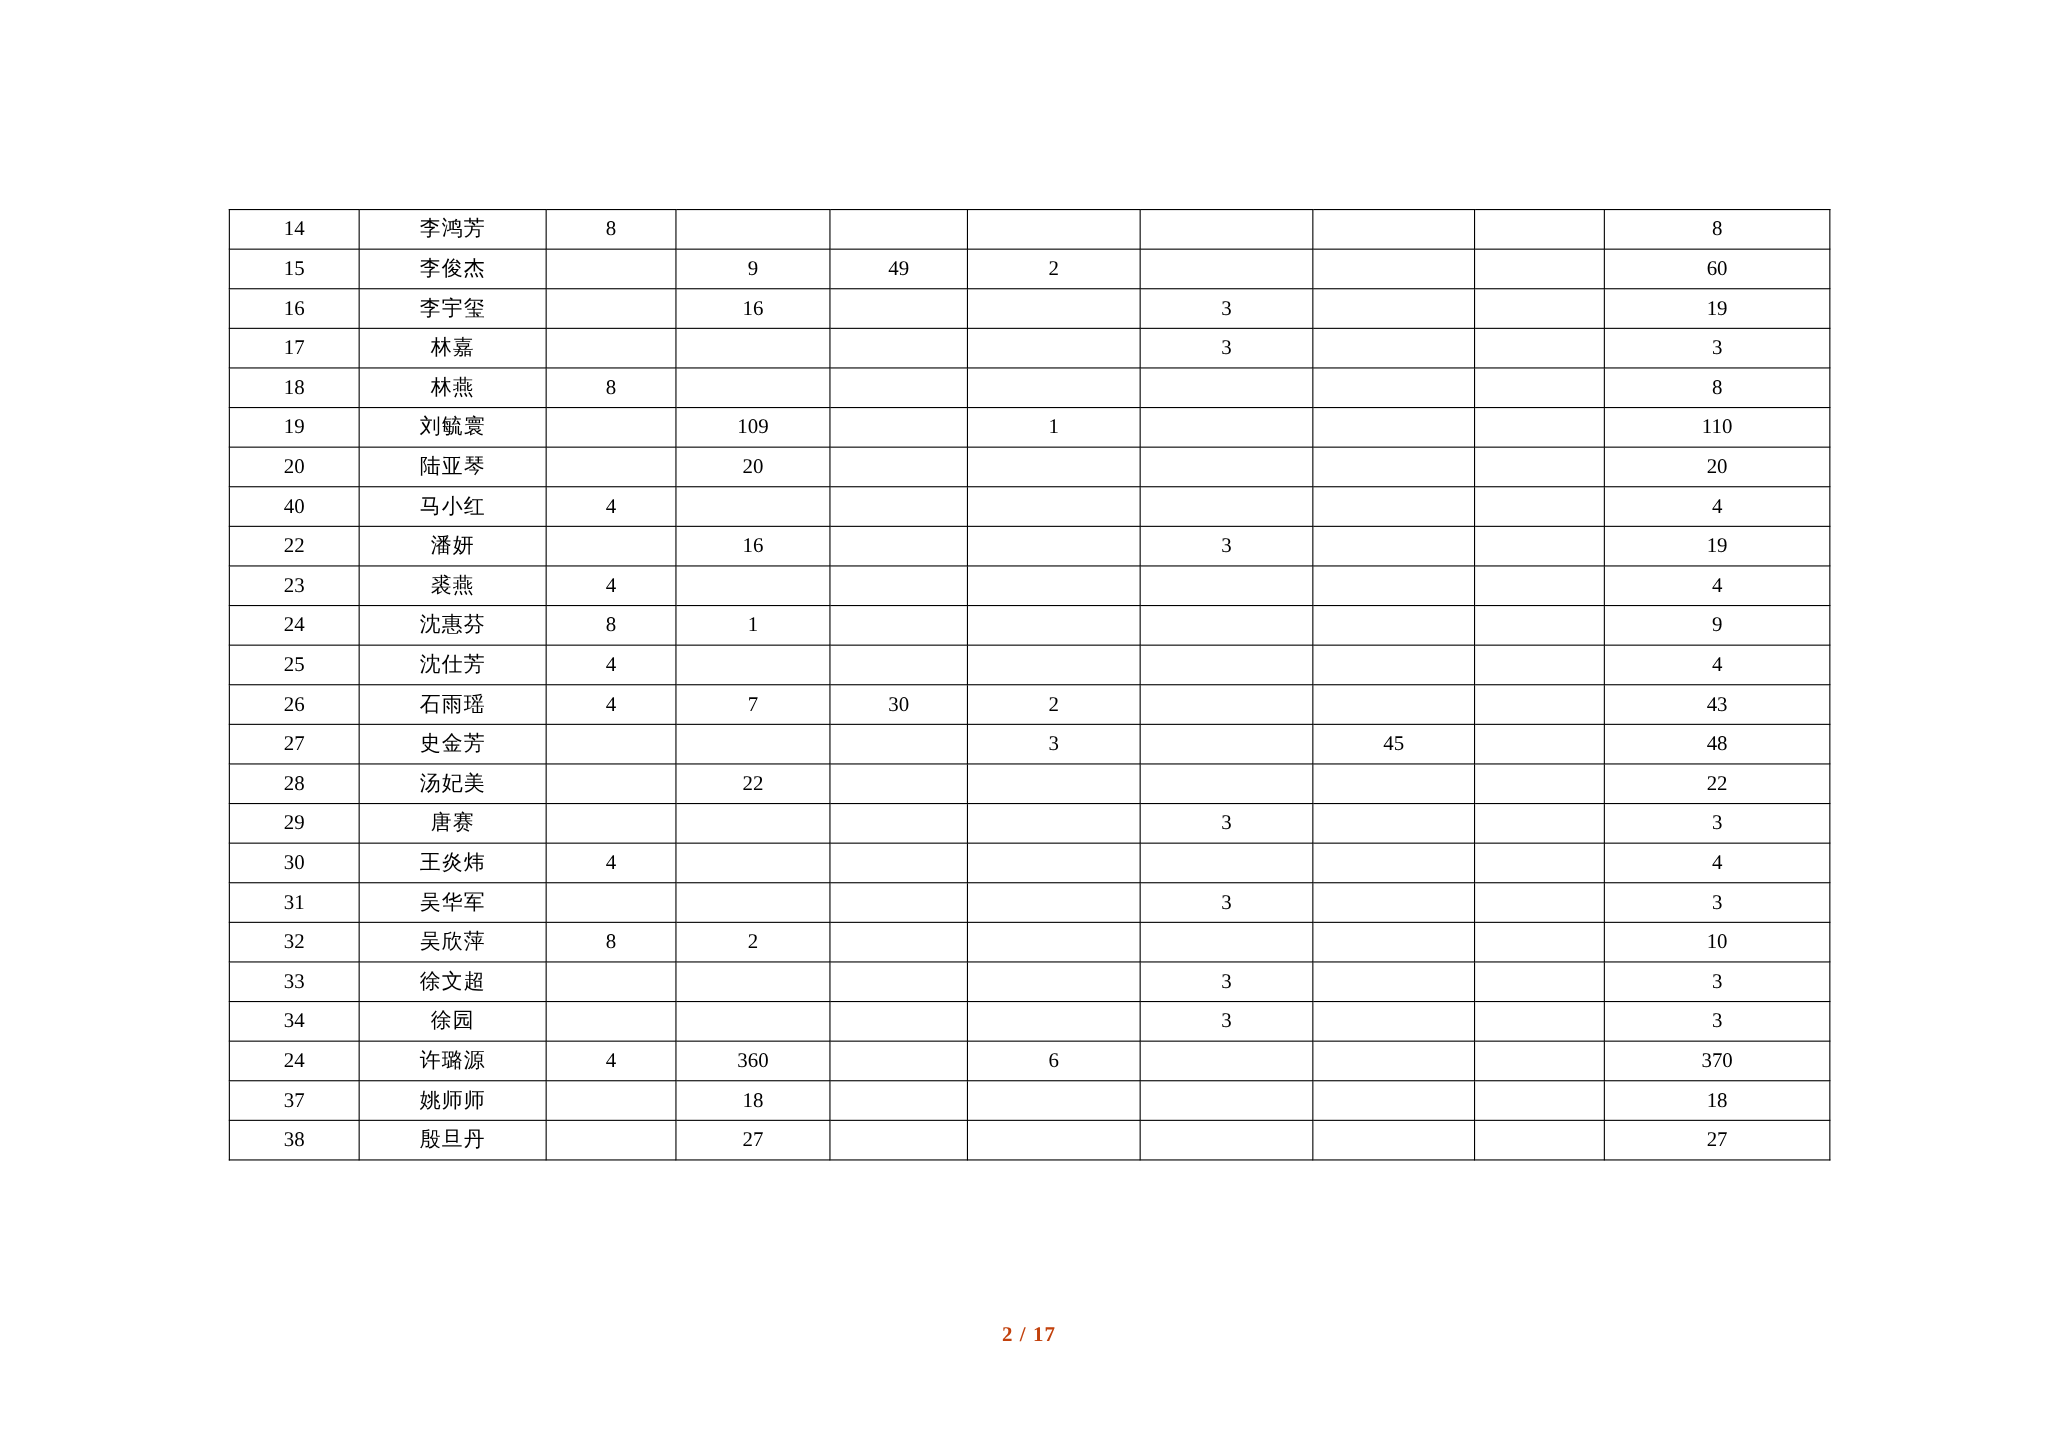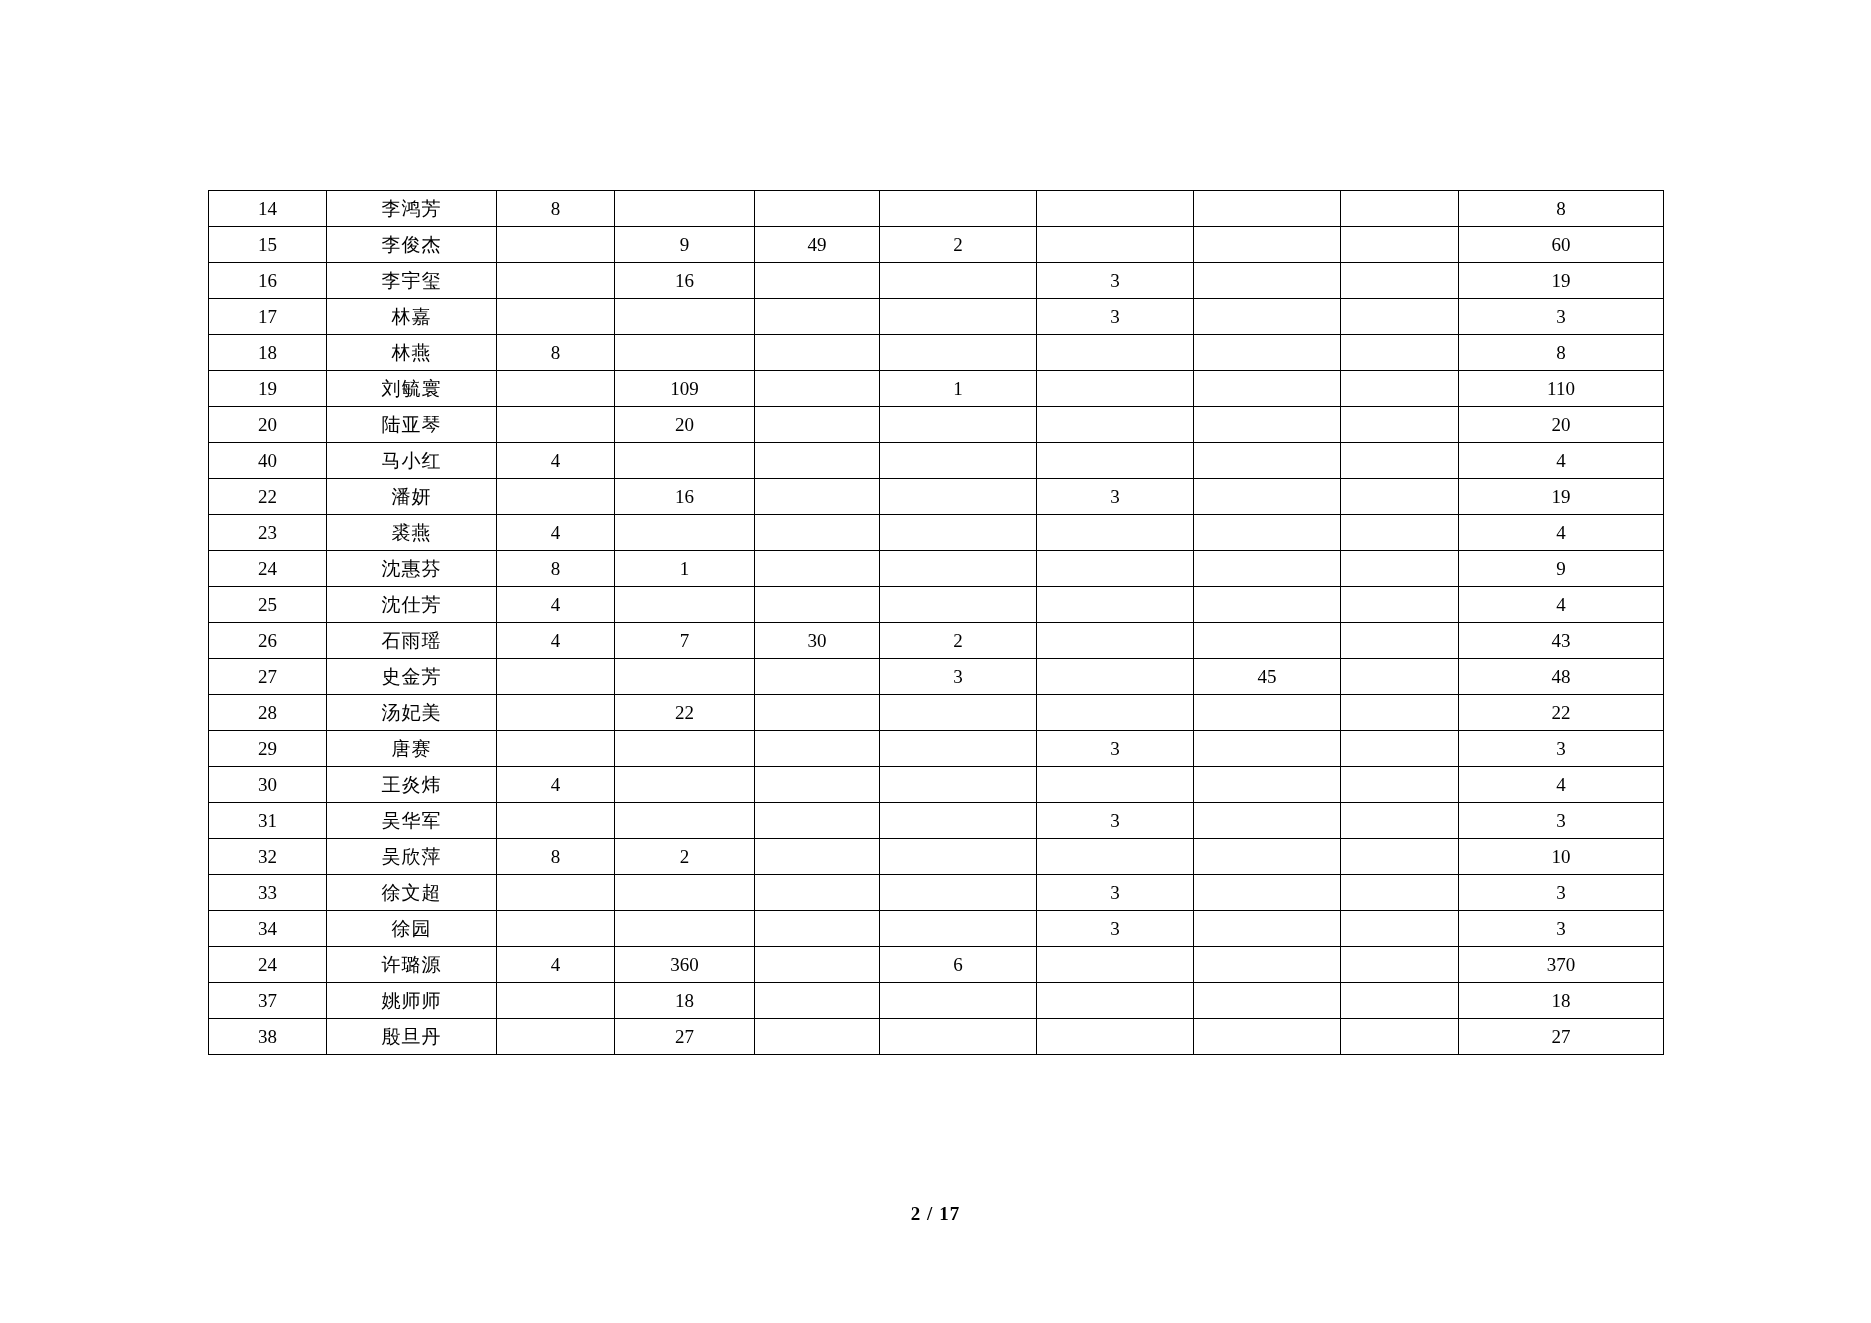--- a/index.html
+++ b/index.html
@@ -63,21 +63,21 @@
   }
   .footer {
     position: absolute;
     left: 0;
     top: 1203px;
     width: 1871px;
     text-align: center;
     font-family: "Liberation Serif", serif;
     font-weight: bold;
     font-size: 19px;
-    color: #000000;
+    color: #c2410c;
     letter-spacing: 1px;
   }
 </style>
 </head>
 <body>
 
 <div class="page">
 
   <div class="table-wrap">
     <table class="data">

